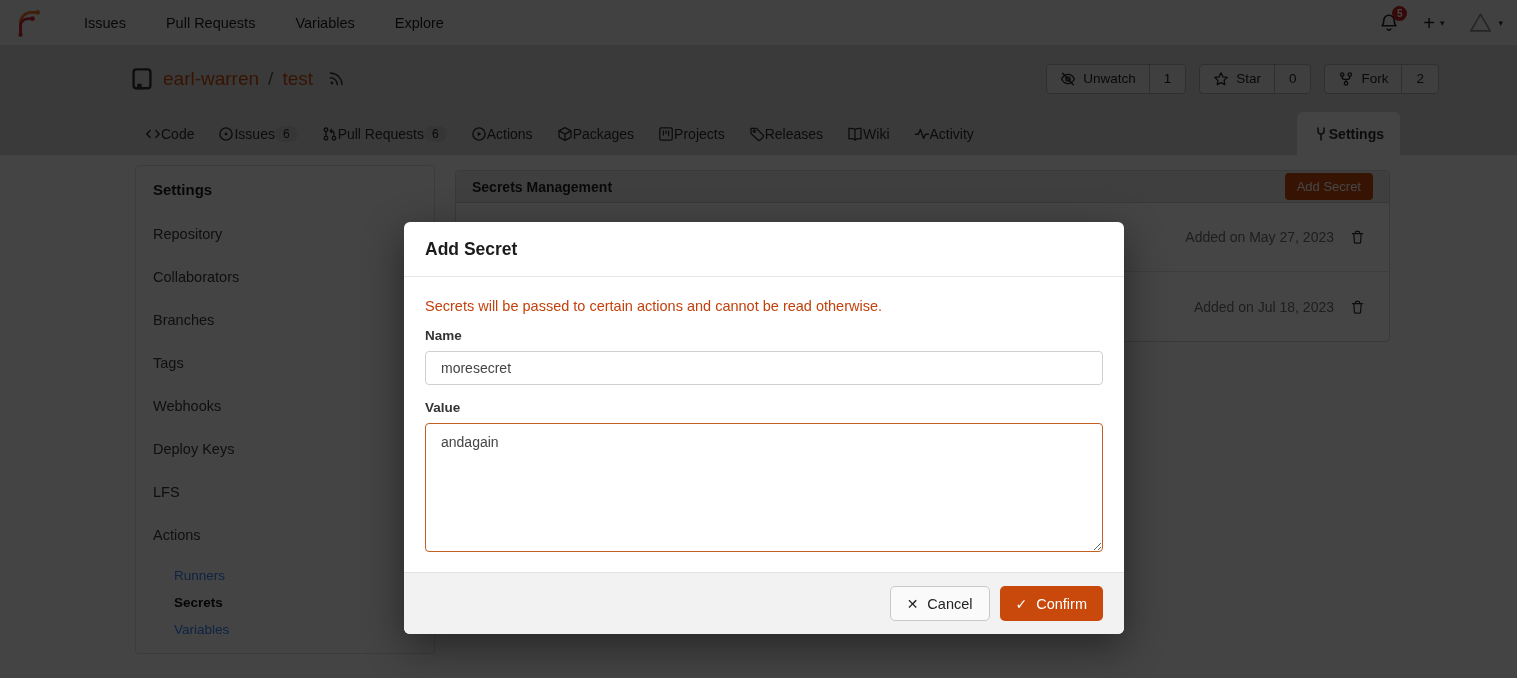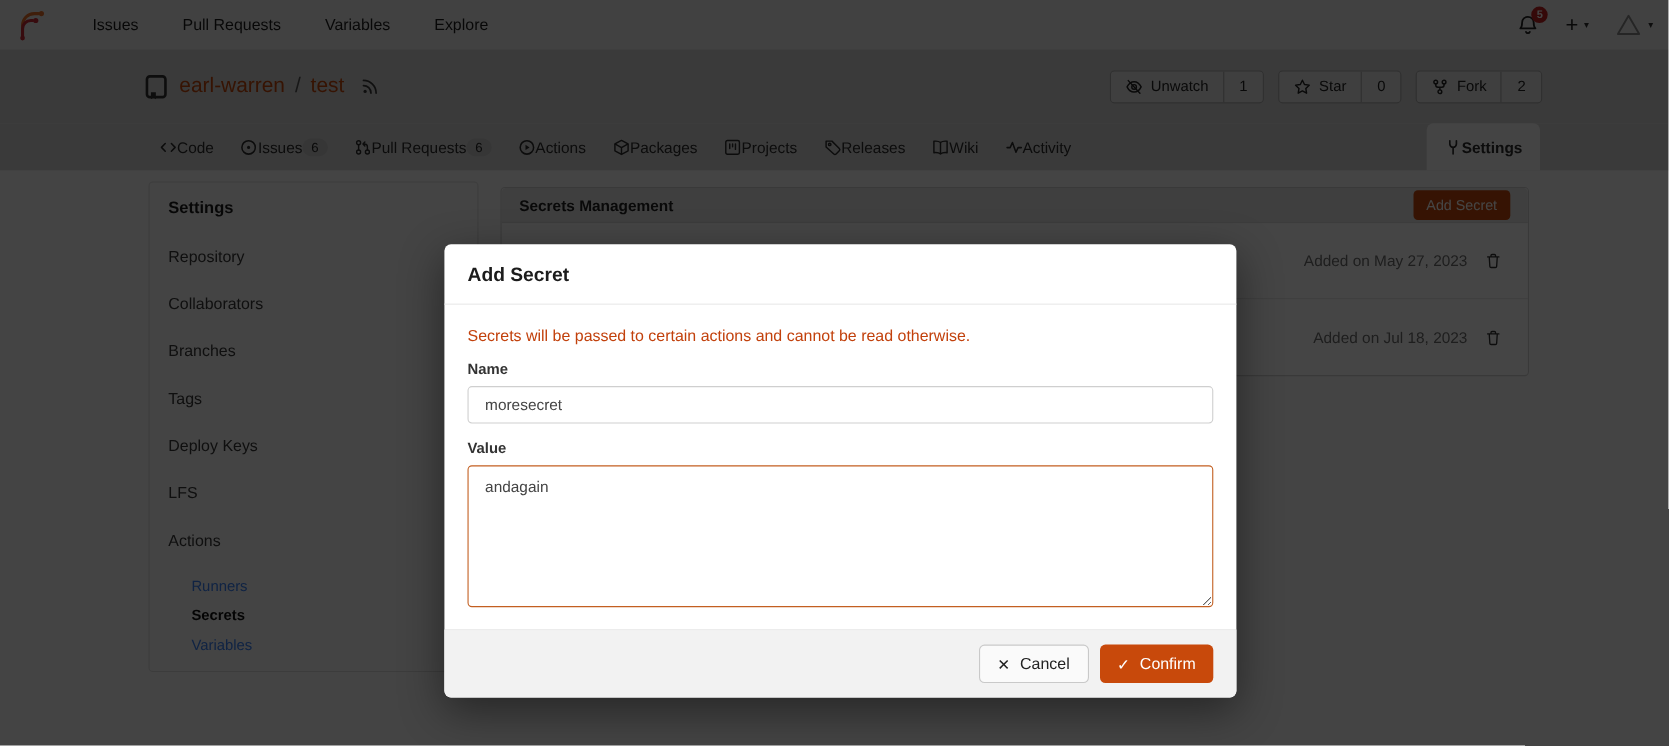--- a/index.html
+++ b/index.html
@@ -13,21 +13,21 @@
   .nav-links { display: flex; align-items: center; height: 100%; }
   .nav-link { padding: 0 20px; font-size: 14.5px; color: #1d1d1d; height: 100%; display: flex; align-items: center; cursor: pointer; }
   .nav-right { margin-left: auto; display: flex; align-items: center; gap: 24px; }
   .bell-wrap { position: relative; color: #222; display: flex; cursor: pointer; }
   .bell-badge { position: absolute; top: -7px; right: -8px; background: #c22222; color: #fff; font-size: 10px; font-weight: 700; min-width: 15px; height: 15px; border-radius: 8px; display: flex; align-items: center; justify-content: center; padding: 0 3px; }
   .nav-group { display: flex; align-items: center; gap: 5px; color: #222; cursor: pointer; }
   .plus-glyph { font-size: 20px; line-height: 1; color: #222; }
   .caret { font-size: 9px; color: #333; }
 
   
-  .repo-header { height: 67px; background: #d6d6d6; display: flex; align-items: center; padding: 0 115px 0 130px; justify-content: space-between; }
+  .repo-header { height: 67px; background: #d6d6d6; display: flex; align-items: center; padding: 0 78px 0 130px; justify-content: space-between; }
   .repo-title { display: flex; align-items: center; gap: 9px; font-size: 19px; }
   .repo-icon { color: #333; display: flex; }
   .repo-link { color: #c8490b; cursor: pointer; }
   .repo-sep { color: #555; }
   .rss-icon { color: #3a3a3a; margin-left: 6px; display: flex; cursor: pointer; }
   .repo-actions { margin-left: auto; display: flex; gap: 13px; }
   .btn-group { display: flex; border: 1px solid #adadad; border-radius: 4px; overflow: hidden; background: #e9e9e9; height: 30px; cursor: pointer; }
   .btn-main { display: flex; align-items: center; gap: 7px; padding: 0 13px; font-size: 13.5px; color: #222; }
   .btn-count { display: flex; align-items: center; padding: 0 14px; border-left: 1px solid #adadad; font-size: 13.5px; color: #222; }
   .btn-icon { display: flex; color: #222; }
@@ -284,20 +284,23 @@
       <div class="side-item">
           <span>Collaborators</span>
         </div>
       <div class="side-item">
           <span>Branches</span>
         </div>
       <div class="side-item">
           <span>Tags</span>
         </div>
       <div class="side-item">
+          <span>Webhooks</span>
+        </div>
+      <div class="side-item">
           <span>Deploy Keys</span>
         </div>
       <div class="side-item">
           <span>LFS</span>
         </div>
       <div class="side-item">
         <span>Actions</span>
         <span class="side-chevron">▾</span>
       </div>
       <div class="side-sub">

